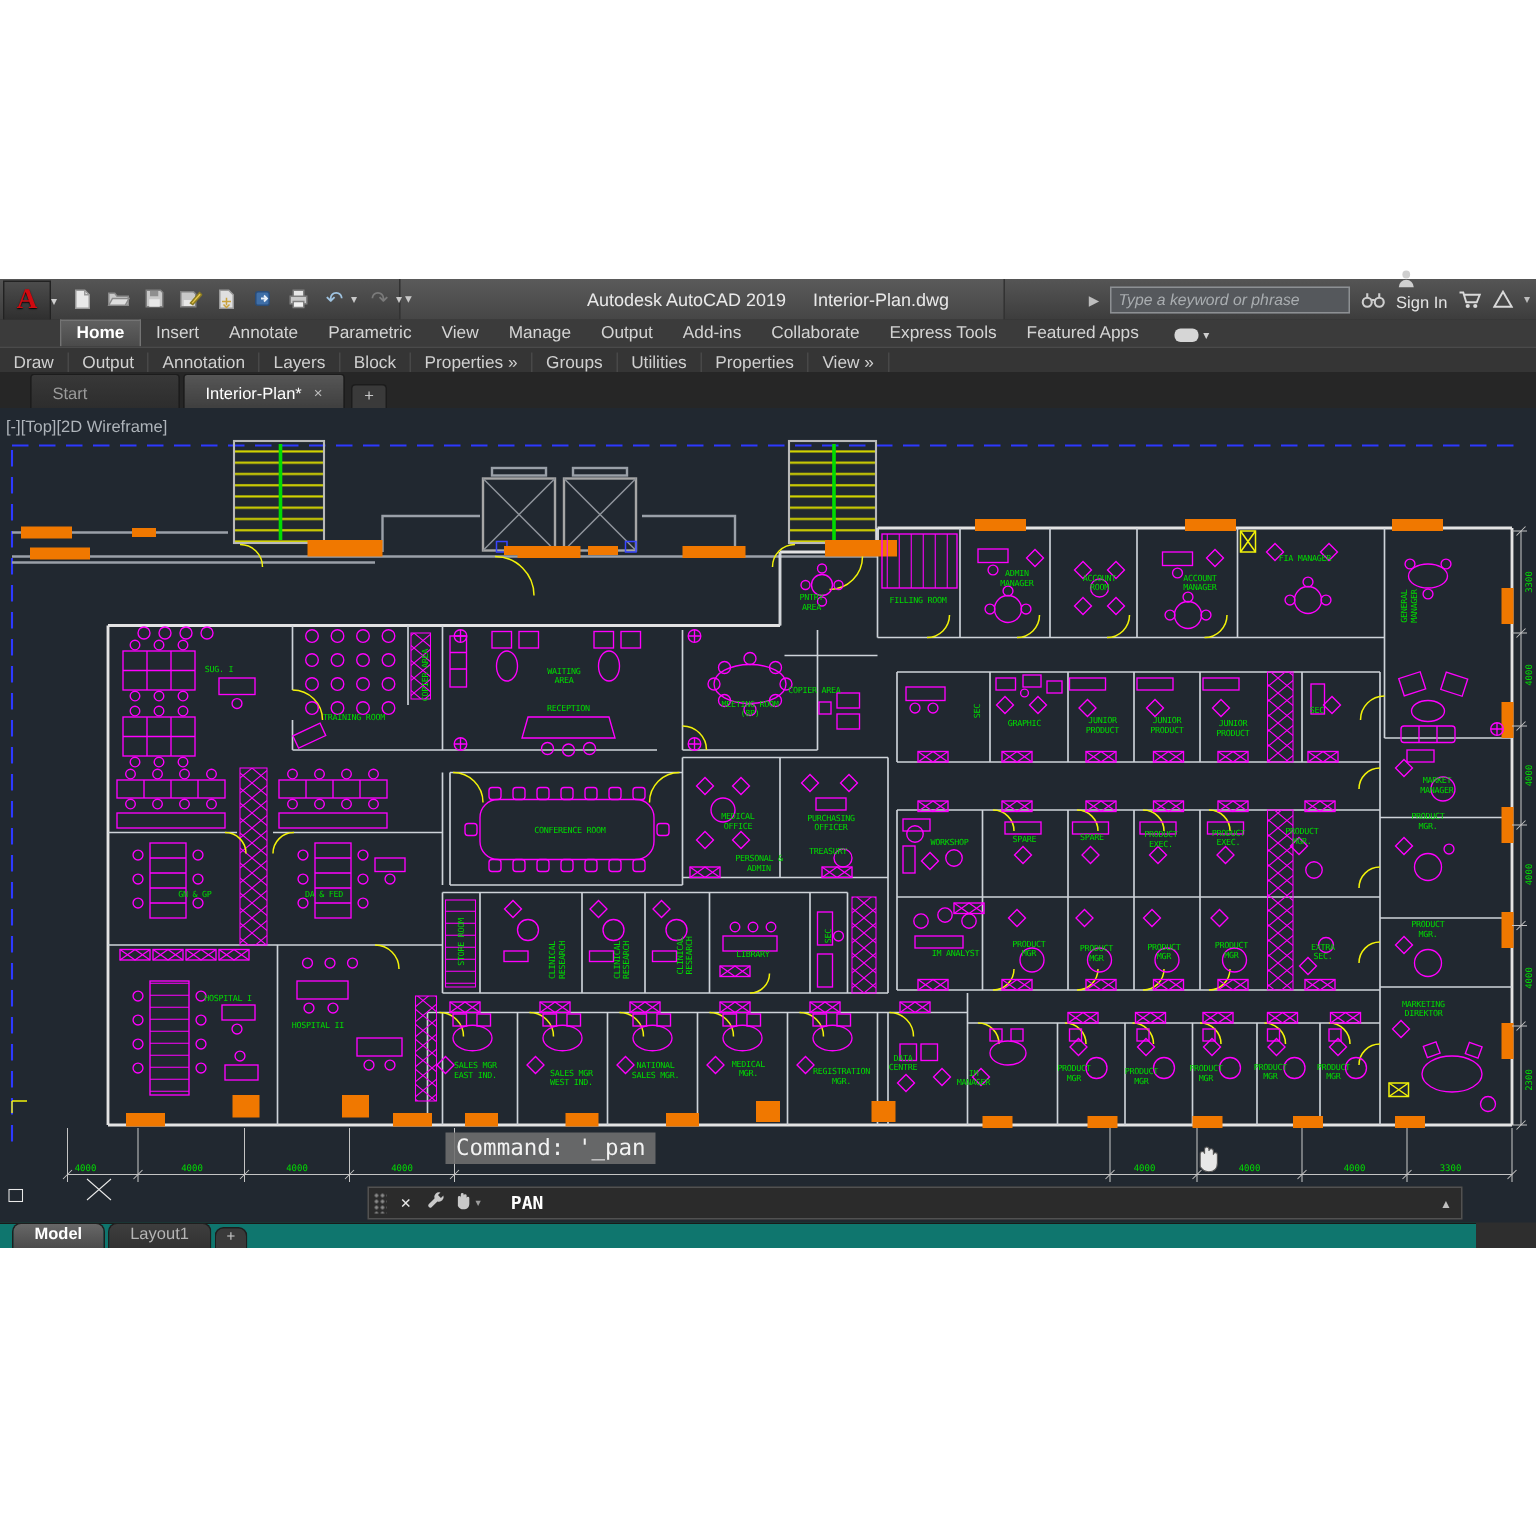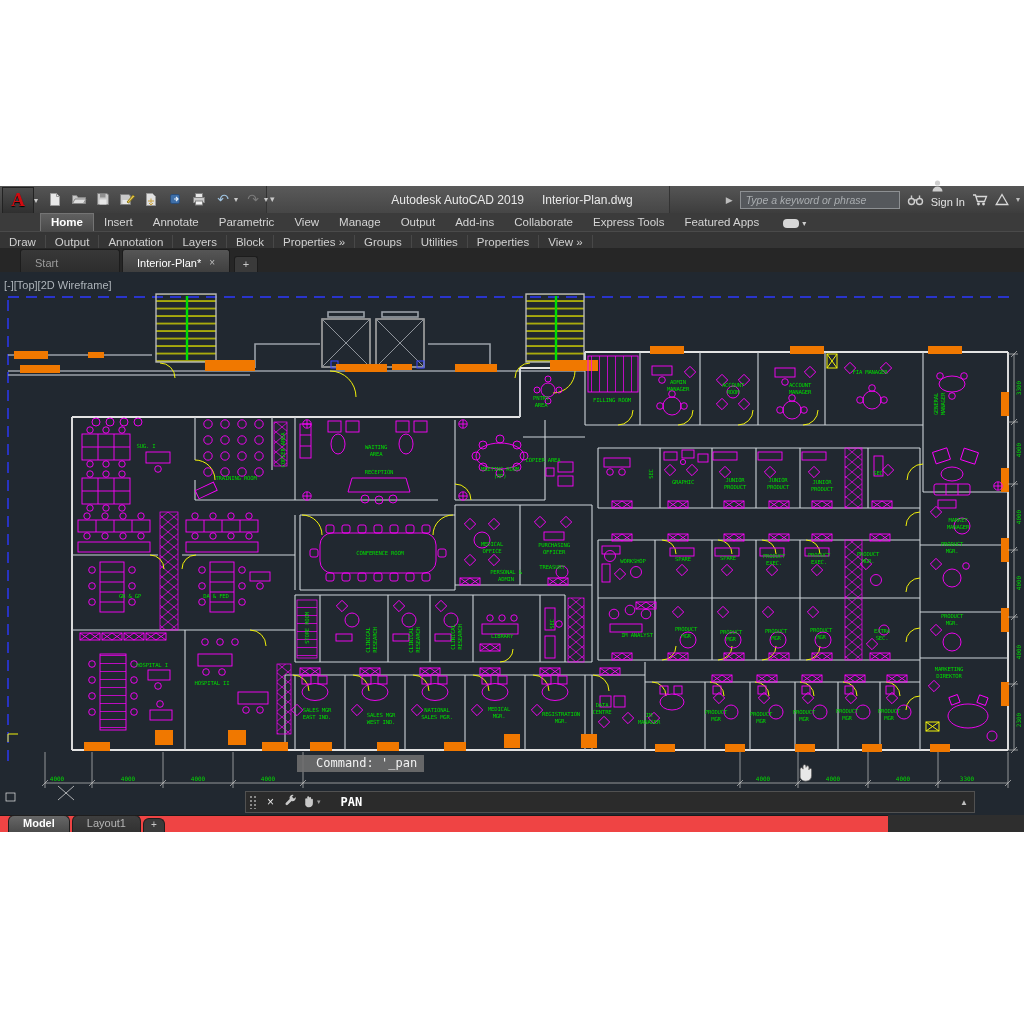--- a/index.html
+++ b/index.html
@@ -50,32 +50,32 @@
   .ftab.active{background:linear-gradient(#565656,#3f3f3f);color:#ffffff;}
   .ftab .close{color:#bdbdbd;font-size:10px;}
   .ftab-add{height:15px;width:22px;margin-left:2px;background:#3a3a3a;border:1px solid #1c1c1c;
     border-bottom:none;border-radius:3px 3px 0 0;color:#c9c9c9;text-align:center;font-size:11px;line-height:14px;}
   
   #canvas{position:absolute;left:0;top:86px;width:1024px;height:543px;background:#212830;overflow:hidden;}
   #vplabel{position:absolute;left:4px;top:7px;color:#aeb4ba;font-size:11px;}
   
   #cmdhistory{position:absolute;left:297px;top:569px;}
   .cline{display:table;background:rgba(112,112,112,0.88);color:#f2f2f2;
-    font-family:"DejaVu Sans Mono",monospace;font-size:12px;padding:1px 7px 2px 19px;margin-bottom:2px;}
+    font-family:"DejaVu Sans Mono",monospace;font-size:15px;padding:1px 7px 2px 7px;margin-bottom:2px;}
   #cmdbar{position:absolute;left:245px;top:605px;width:730px;height:22px;background:#2b2b2b;
     border:1px solid #515151;display:flex;align-items:center;box-sizing:border-box;}
   #grip{width:9px;height:14px;margin:0 4px 0 3px;
     background-image:radial-gradient(#8a8a8a 1px,transparent 1.2px);background-size:4px 4px;}
   .cbtn{color:#e8e8e8;font-size:12px;padding:0 5px;}
   #cmdtext{color:#ffffff;font-family:"DejaVu Sans Mono",monospace;font-size:12px;font-weight:bold;margin-left:20px;}
   #cmdup{margin-left:auto;color:#bfbfbf;font-size:8px;padding-right:6px;}
   .handico{color:#cfcfcf;}
   #handcursor{position:absolute;left:795px;top:488px;color:#ececec;}
   
-  #modelstrip{position:absolute;left:0;top:629px;width:888px;height:17px;background:#ef4444;
+  #modelstrip{position:absolute;left:0;top:629px;width:984px;height:17px;background:#0f766e;
     border-top:1px solid #1a1a1a;display:flex;align-items:flex-end;padding-left:8px;box-sizing:border-box;}
   .mtab{height:15px;padding:1px 14px 0 14px;font-size:11px;color:#b5b5b5;
     background:linear-gradient(#3e3e3e,#323232);border:1px solid #1e1e1e;border-bottom:none;
     border-radius:6px 6px 0 0;margin-right:2px;}
   .mtab.active{background:linear-gradient(#676767,#4b4b4b);color:#ffffff;font-weight:bold;}
   .mtab-add{height:13px;width:20px;background:#3a3a3a;border:1px solid #1e1e1e;border-bottom:none;
     border-radius:6px 6px 0 0;color:#c9c9c9;text-align:center;font-size:10px;line-height:12px;}
   
   .rlabel{fill:#00dc00;font-family:"DejaVu Sans Mono",monospace;font-size:5.6px;text-anchor:middle;letter-spacing:-0.2px;}
   .dlabel{fill:#00dc00;font-family:"DejaVu Sans Mono",monospace;font-size:6px;text-anchor:middle;}

